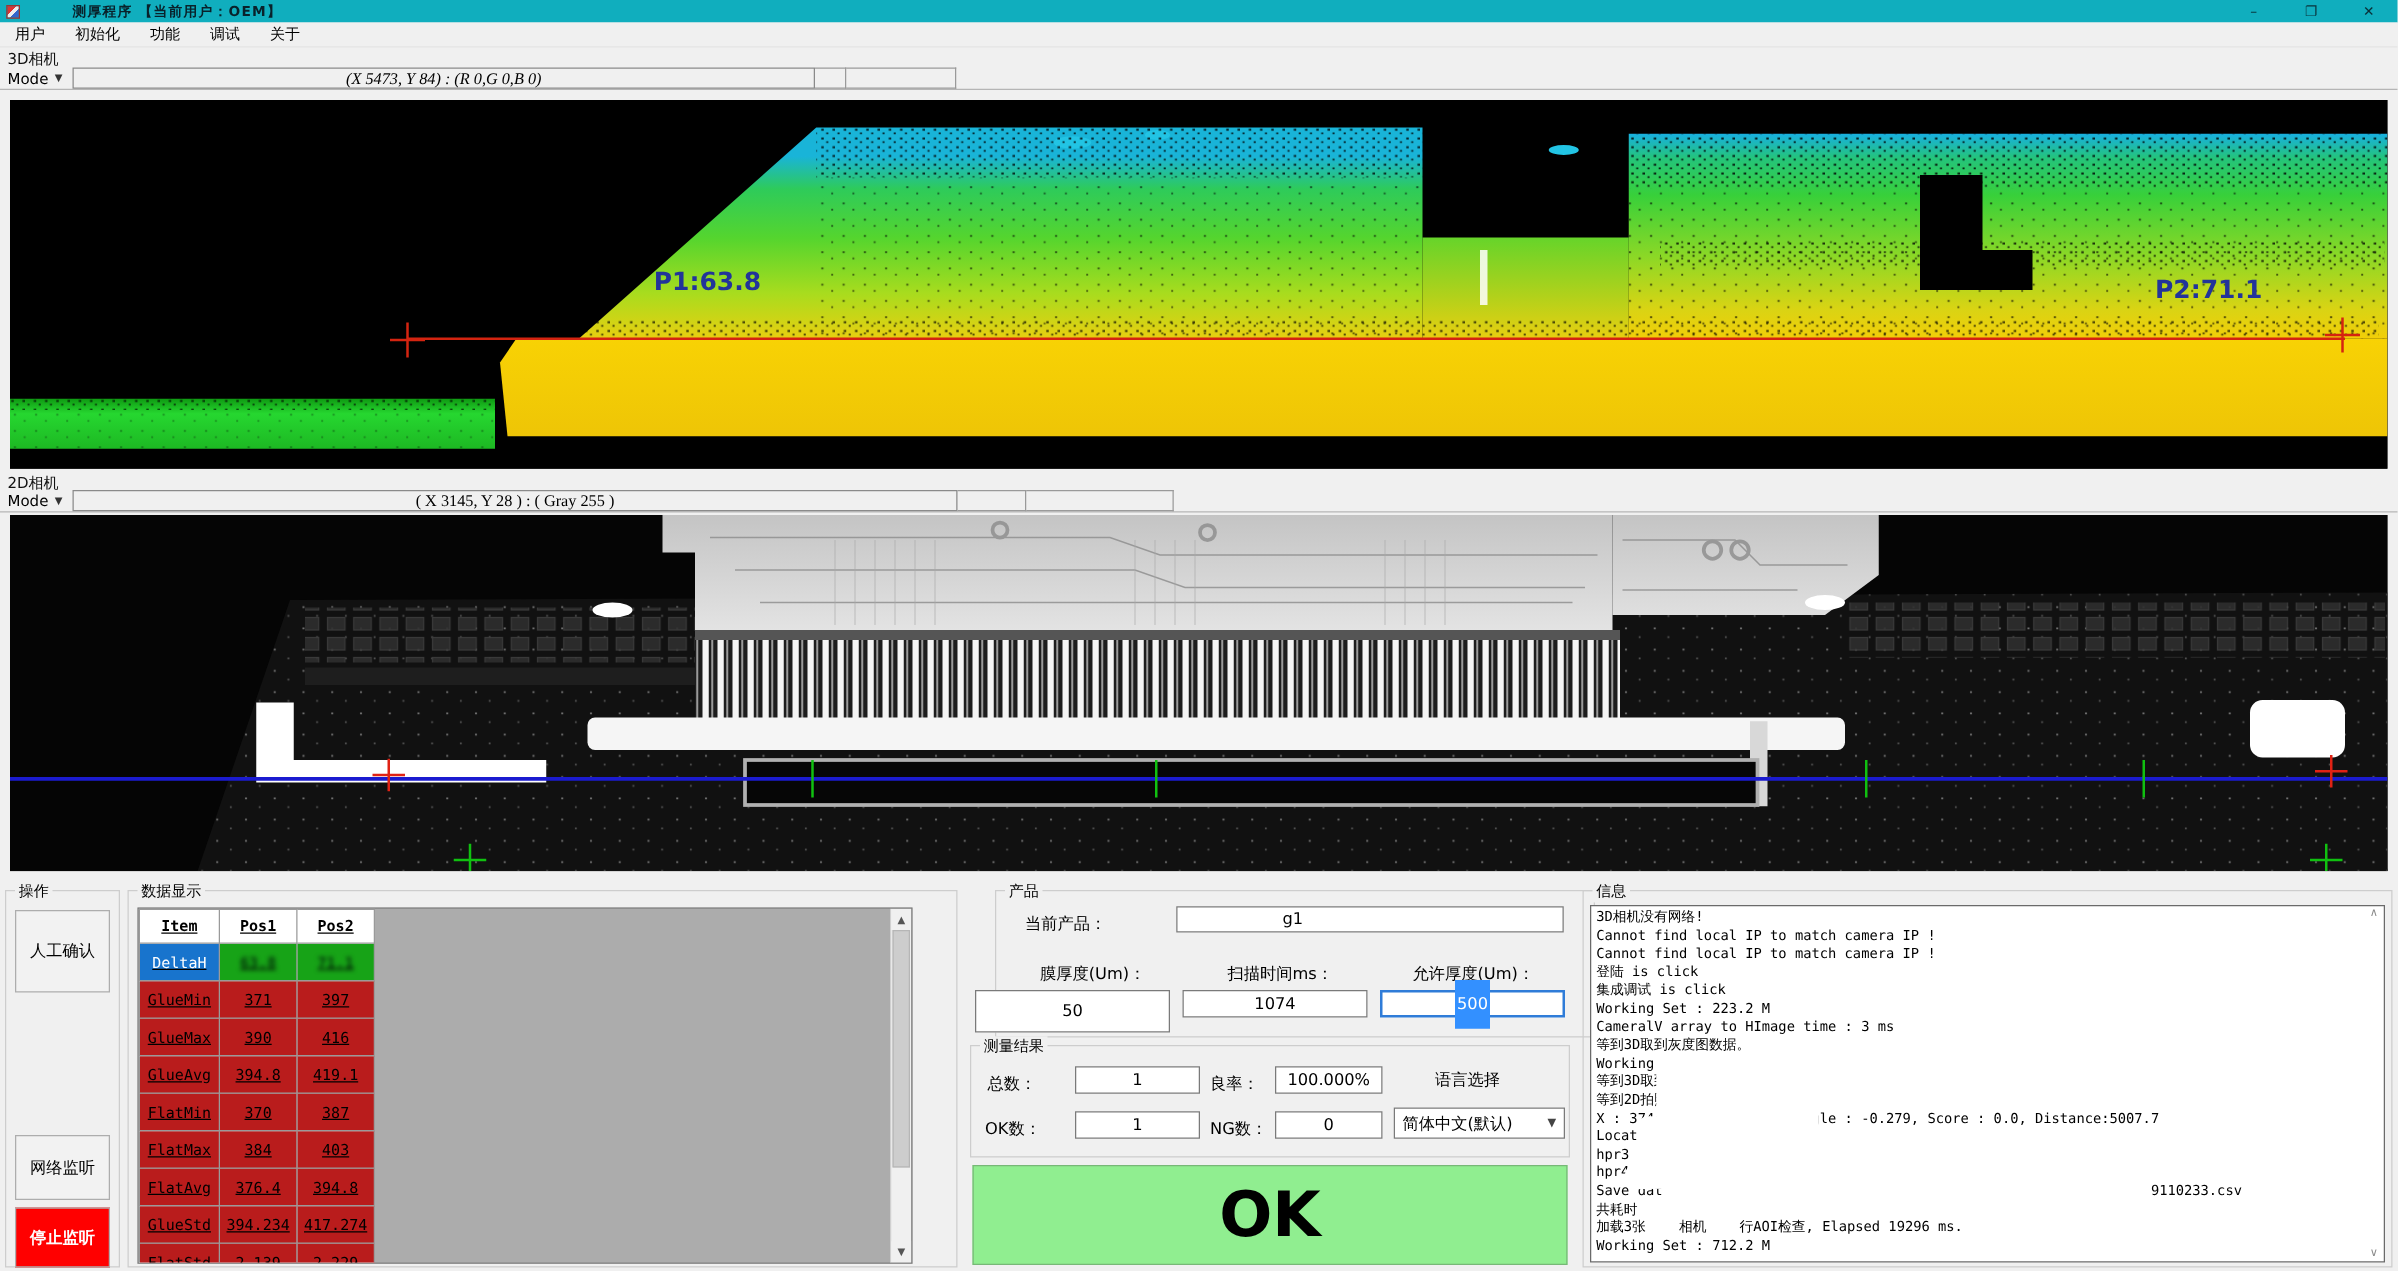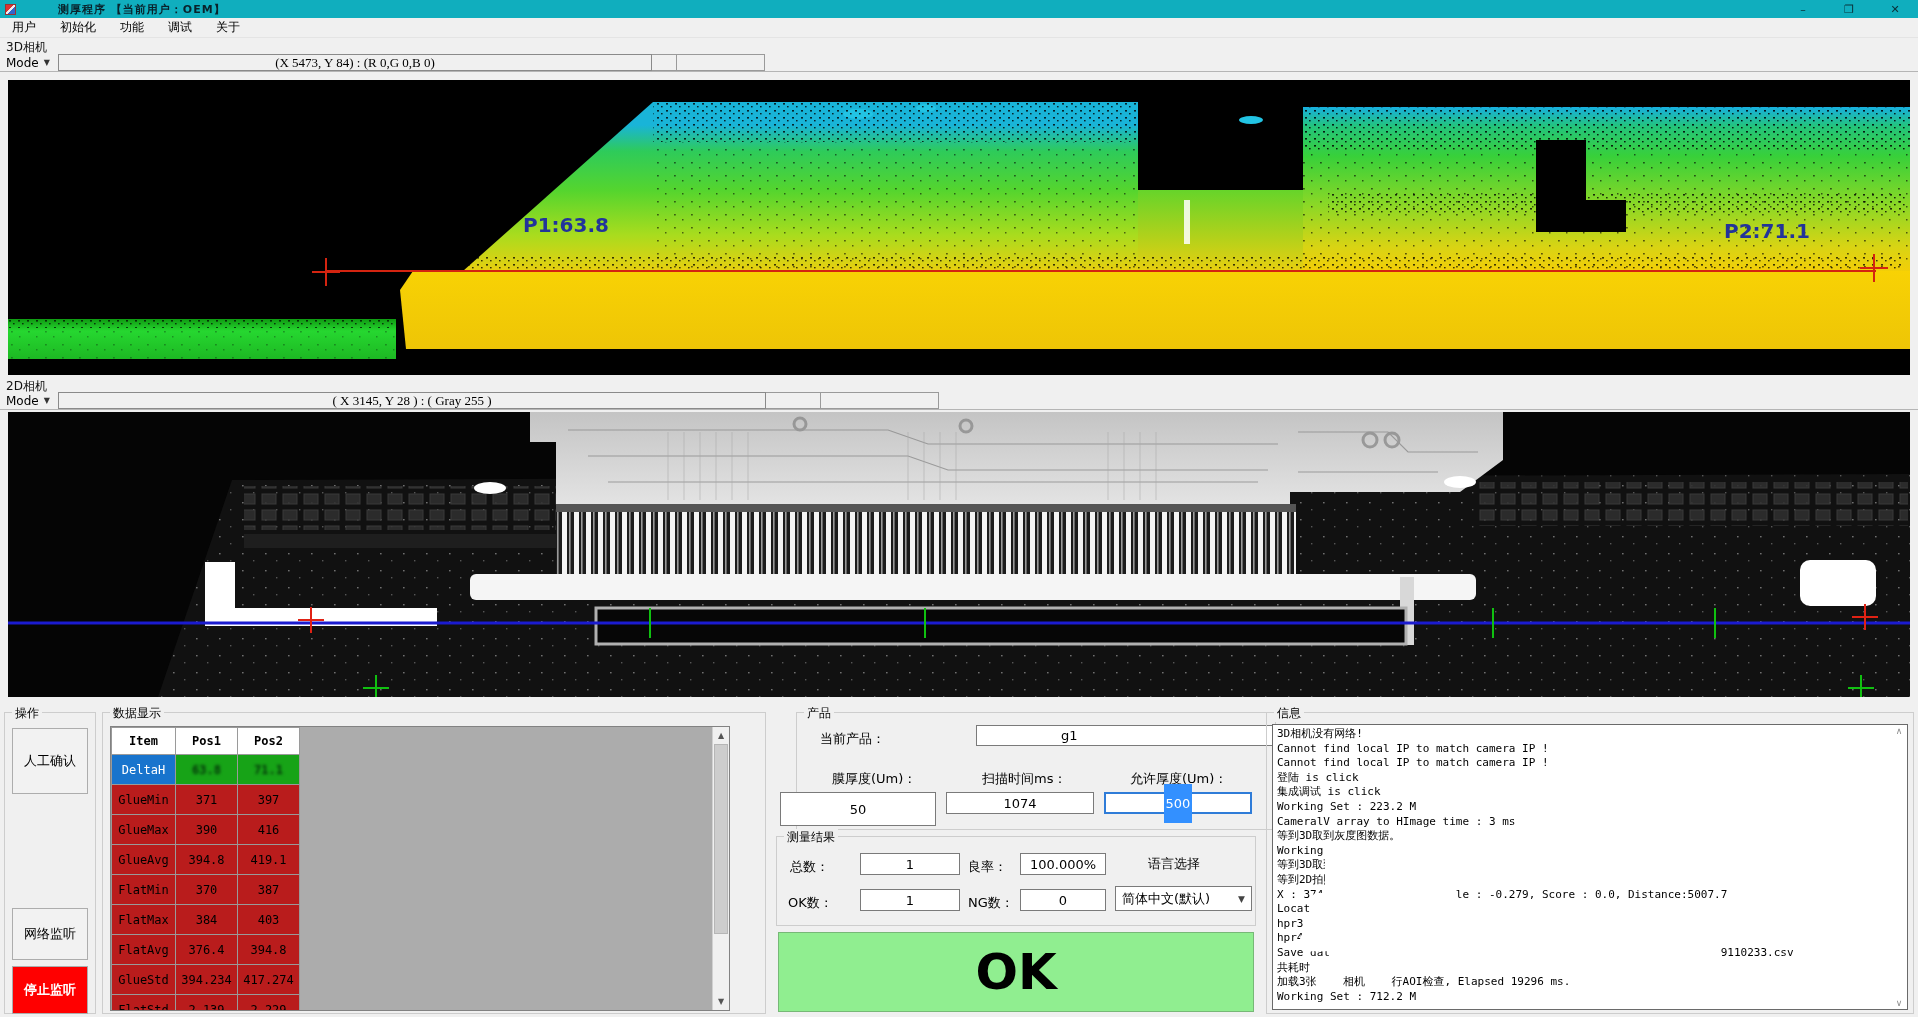--- a/index.html
+++ b/index.html
@@ -93,21 +93,21 @@
   <div class="menu-item">关于</div>
 </div>
 
 <div class="section-label" style="left:6px; top:39px;">3D相机</div>
 
 <div class="toolbar" style="top:54px;">
   <div class="mode-btn">
     <span>Mode</span>
     <span class="mode-caret">▼</span>
   </div>
-  <div class="coord-cell" style="width:594px;">(X 5473, Y 84) : (R 0,G 0,B 0)</div>
+  <div class="coord-cell" style="width:594px;font-style:italic;">(X 5473, Y 84) : (R 0,G 0,B 0)</div>
   <div class="sep-cell" style="width:25px;"></div>
   <div class="sep-cell" style="width:88px;"></div>
 </div>
 
 <div class="img-frame" style="top:80px; height:295px;">
 <svg width="1902" height="295" viewBox="0 0 1902 295">
   <defs>
     <linearGradient id="gBump" x1="0" y1="45" x2="0" y2="191" gradientUnits="userSpaceOnUse">
       <stop offset="0" stop-color="#19b4d8"></stop>
           <stop offset="0.18" stop-color="#2ecb5a"></stop>
@@ -300,21 +300,21 @@
   <div class="groupbox" style="left:4px; top:15px; width:92px; height:302px;">
     <div class="groupbox-label">操作</div>
   </div>
   <div class="btn" style="left:12px; top:31px; width:76px; height:66px;">人工确认</div>
   <div class="btn" style="left:12px; top:211px; width:76px; height:52px;">网络监听</div>
   <div class="btn red" style="left: 12px; top: 269px; width: 76px; height: 48px; background-color: rgb(255, 0, 0);">停止监听</div>
 
   <div class="groupbox" style="left:102px; top:15px; width:664px; height:302px;">
     <div class="groupbox-label">数据显示</div>
   </div>
-  <div class="list-area" style="left:110px; top:29px; width:620px; height:285px;">
+  <div class="list-area" style="left:110px; top:29px; width:620px; height:285px;text-decoration:underline;">
     <table class="data">
       <tbody>
           <tr>
         <th>Item</th>
         <th>Pos1</th>
         <th>Pos2</th>
       </tr>
       <tr class="hl">
         <td>DeltaH</td>
         <td class="grn"><span class="smudge">63.8</span></td>
@@ -367,21 +367,21 @@
       <div class="sb-btn">▲</div>
       <div class="sb-thumb"></div>
       <div class="sb-btn" style="position:absolute; bottom:0; width:100%;">▼</div>
     </div>
   </div>
 
   <div class="groupbox" style="left:776px; top:15px; width:480px; height:118px;margin-left:20px;">
     <div class="groupbox-label">产品</div>
   </div>
   <div class="lbl" style="left:820px; top:33px;">当前产品：</div>
-  <div class="fld left" style="left:976px; top:28px; width:310px; height:21px; text-indent:78px;">g1</div>
+  <div class="fld left" style="left:941px; top:28px; width:310px; height:21px; text-indent:78px;">g1</div>
   <div class="lbl" style="left:832px; top:73px;">膜厚度(Um)：</div>
   <div class="lbl" style="left:982px; top:73px;">扫描时间ms：</div>
   <div class="lbl" style="left:1130px; top:73px;">允许厚度(Um)：</div>
   <div class="fld" style="left:780px; top:95px; width:156px; height:34px;">50</div>
   <div class="fld" style="left:946px; top:95px; width:148px; height:22px;">1074</div>
   <div class="fld focus" style="left:1104px; top:95px; width:148px; height:22px;">
     <span class="sel-text">500</span>
   </div>
 
   <div class="groupbox" style="left:776px; top:139px; width:480px; height:90px;">

